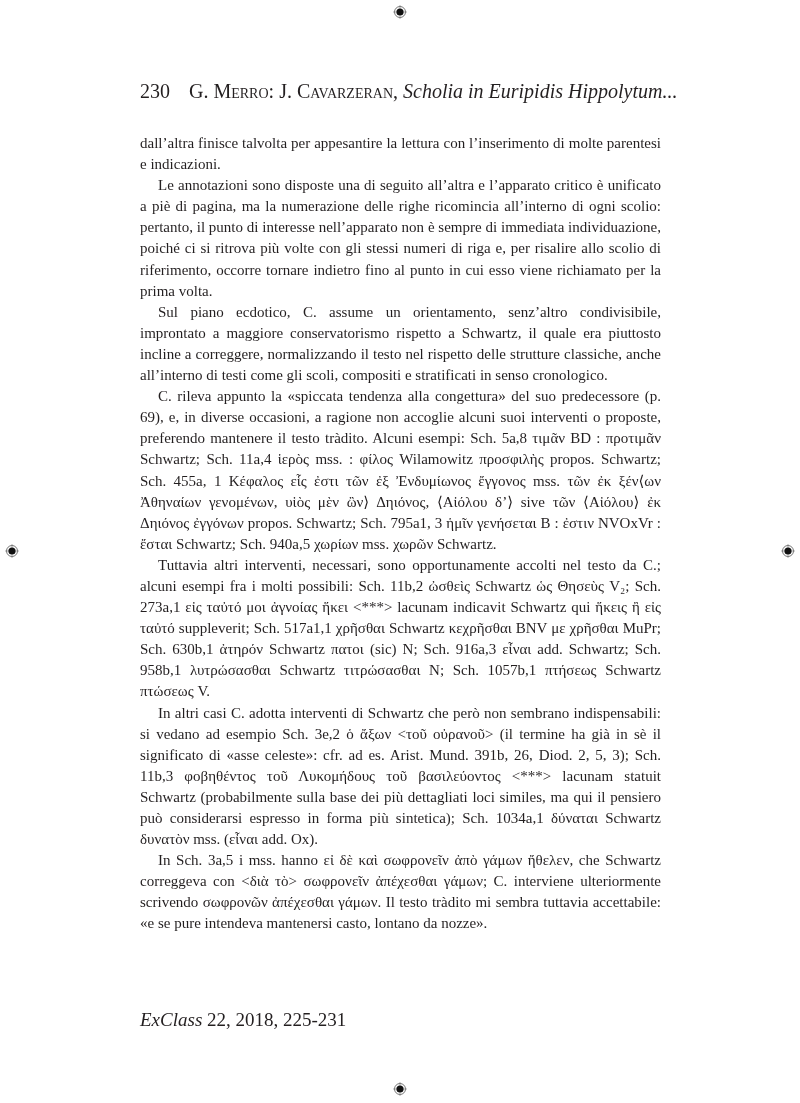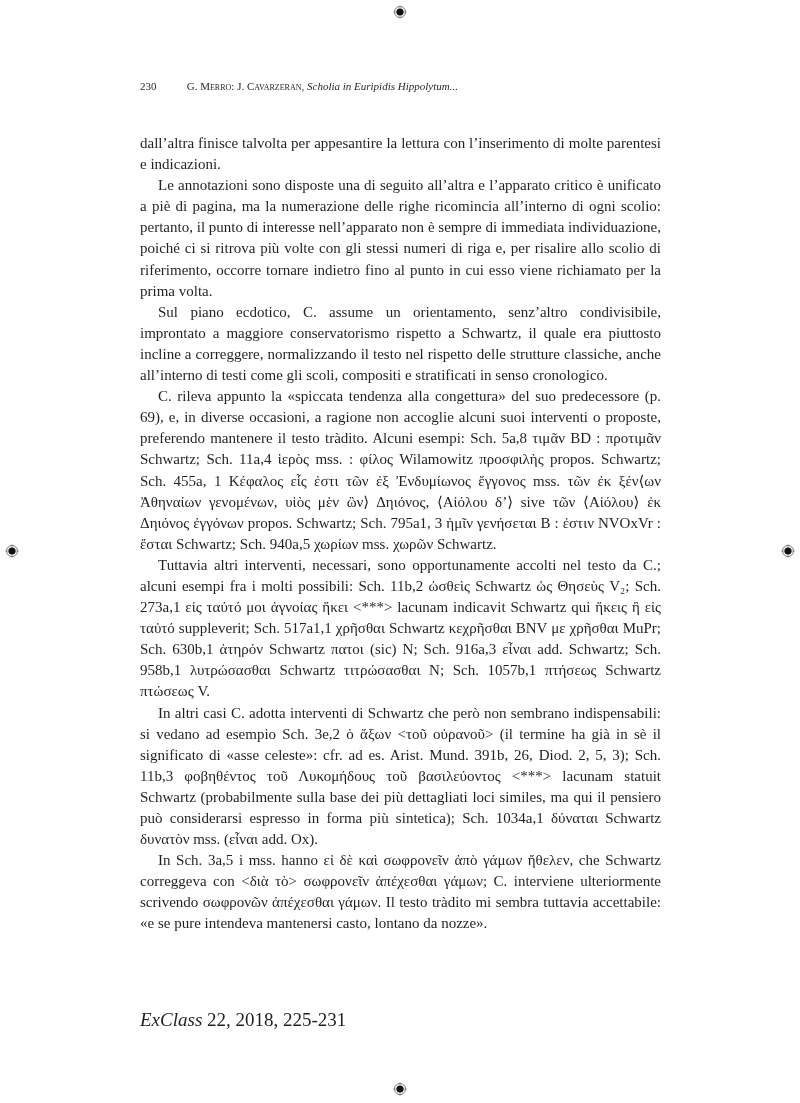--- a/index.html
+++ b/index.html
@@ -5,21 +5,21 @@
   html, body { margin:0; padding:0; background:#ffffff; }
   body { width:800px; height:1103px; position:relative; overflow:hidden;
          font-family:"Liberation Serif","DejaVu Serif",serif; color:#231f20; }
   .reg { position:absolute; width:14px; height:14px; }
   .reg svg { display:block; }
   #reg-top { left:393px; top:5px; }
   #reg-left { left:5px; top:544px; }
   #reg-right { left:781px; top:544px; }
   #reg-bottom { left:393px; top:1082px; }
   .running-head { position:absolute; left:140px; top:80px; width:540px;
-                  font-size:11px; white-space:nowrap; }
+                  font-size:20px; white-space:nowrap; }
   .running-head .pageno { display:inline-block; width:44px; }
   .sc { font-variant:small-caps; }
   .running-head .title { font-style:italic; }
   .body-text { position:absolute; left:140px; top:133px; width:521px;
                font-size:15px; line-height:21.1px; text-align:justify; }
   .body-text p { margin:0; text-indent:18px; hyphens:none; }
   .body-text p.noindent { text-indent:0; }
   .footer { position:absolute; left:140px; top:1009px; font-size:19px; }
   .footer .journal { font-style:italic; }
 </style>

